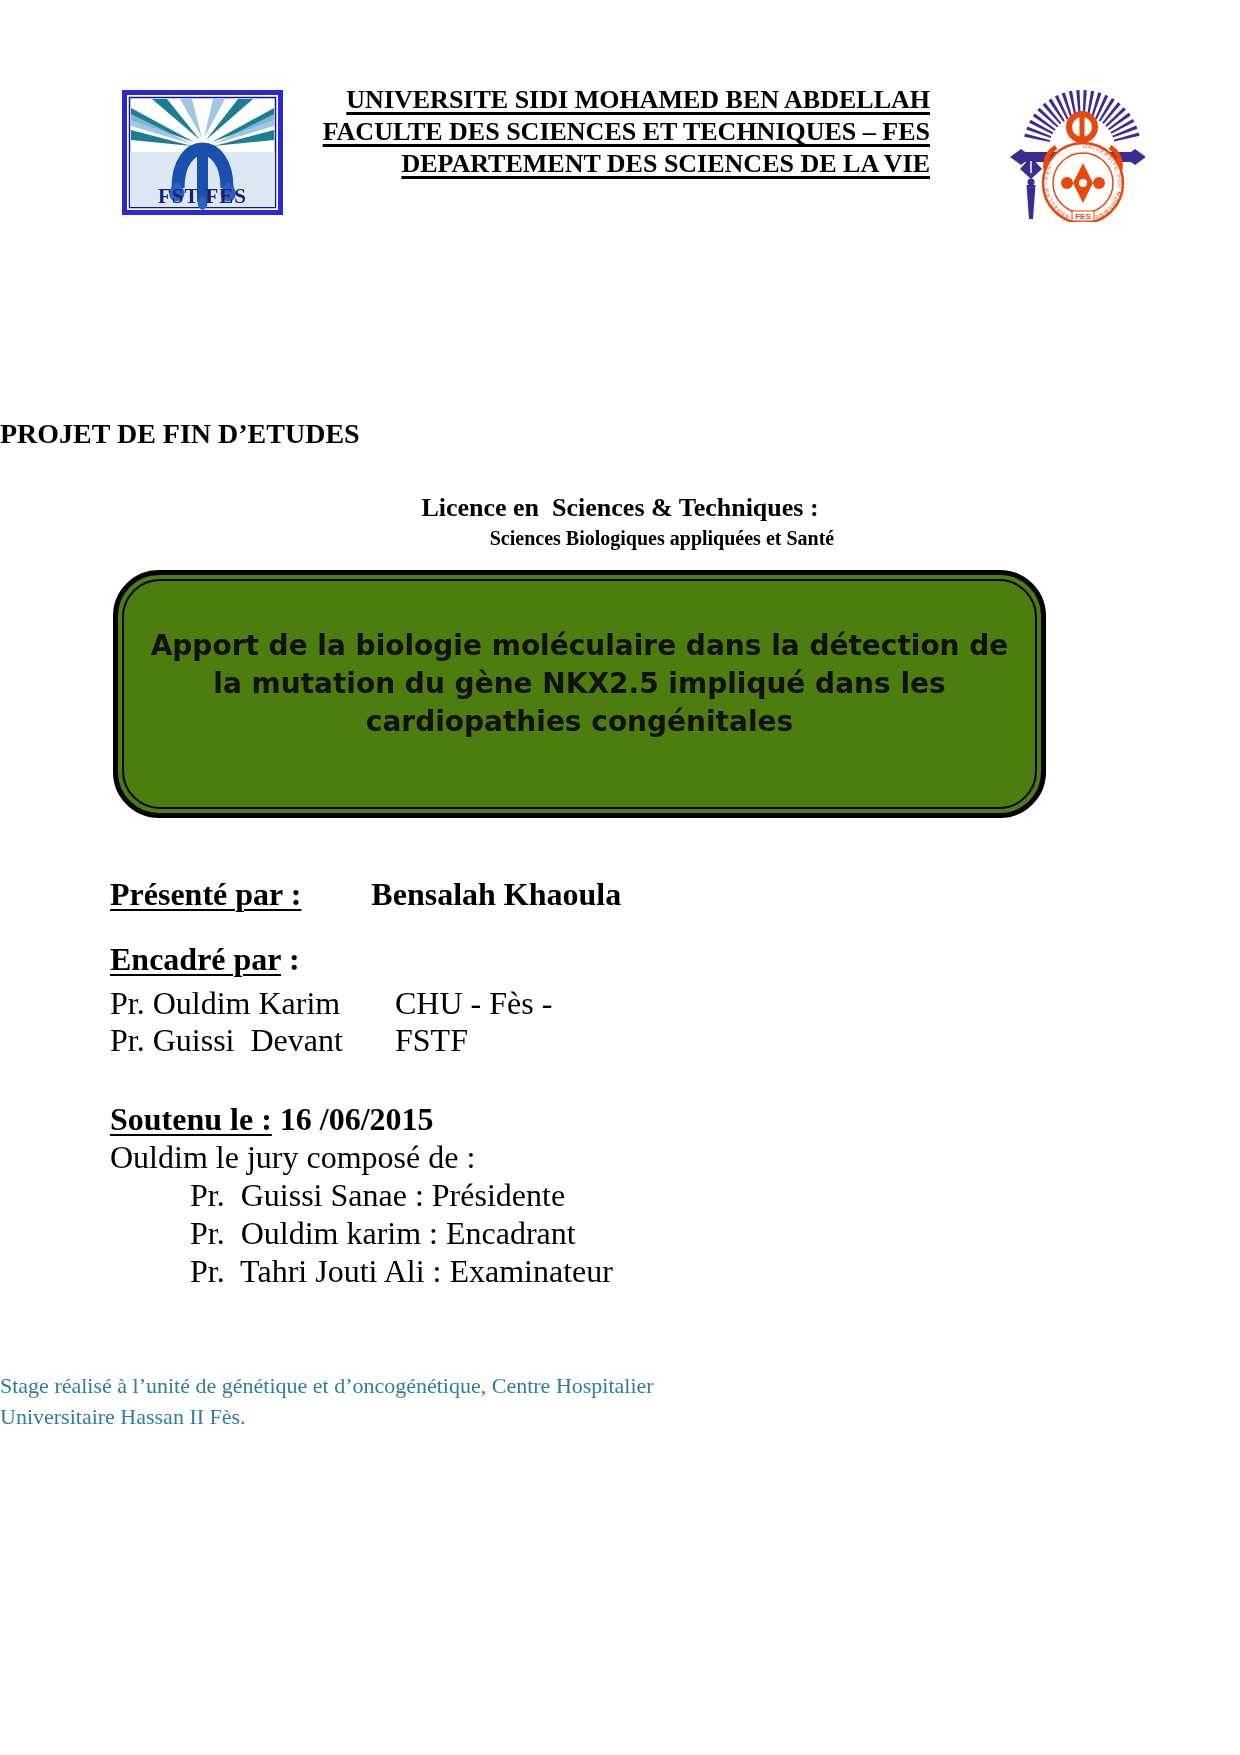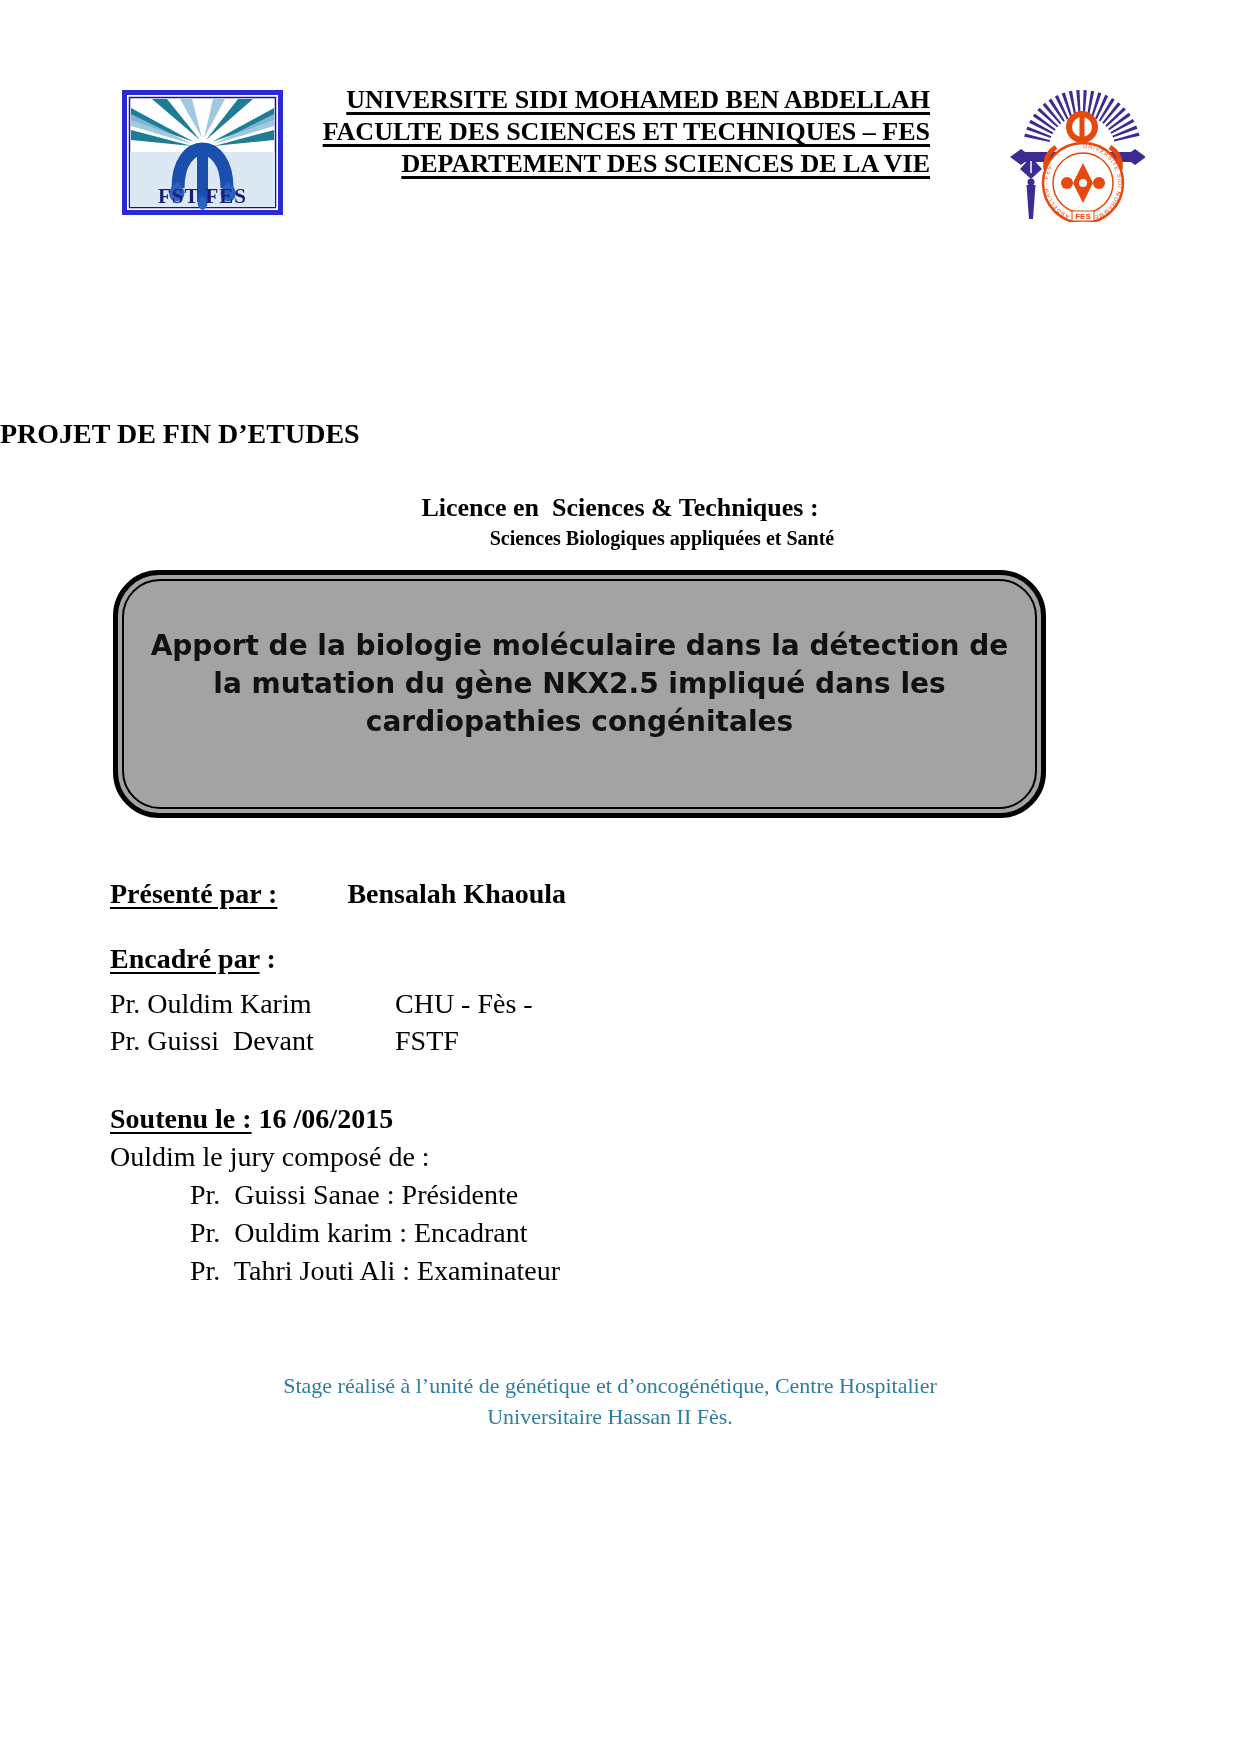--- a/index.html
+++ b/index.html
@@ -16,40 +16,40 @@
   .header-text{left:240px;top:84px;width:690px;text-align:right;
     font-weight:bold;font-size:26px;line-height:32px;}
   .header-text .hl{text-decoration:underline;text-decoration-thickness:2.5px;text-underline-offset:4px;}
   
   .projet{left:0;top:419px;width:1240px;text-align:left;font-weight:bold;font-size:28px;line-height:30px;}
   .licence{left:0;top:493px;width:1240px;text-align:center;font-weight:bold;font-size:26px;line-height:30px;}
   .specialty{left:0;top:526px;width:1240px;text-align:center;font-weight:bold;font-size:20px;line-height:24px;margin-left:42px;}
   
   .title-box{
     left:113px;top:570px;width:933px;height:248px;box-sizing:border-box;
-    border:5px solid #000;border-radius:46px;background:#a3a3a3;
+    border:5px solid #000;border-radius:46px;background:#4d7c0f;
   }
   .title-box::before{
     content:"";position:absolute;inset:4px;border:2px solid #000;border-radius:38px;pointer-events:none;
   }
   .title-text{
     position:absolute;left:0;top:52px;width:100%;text-align:center;
     font-family:"DejaVu Sans",sans-serif;font-weight:bold;font-size:28px;line-height:38px;color:#111;
   }
   
-  .body-line{font-size:28px;line-height:36px;}
+  .body-line{font-size:32px;line-height:36px;}
   .bold{font-weight:bold;}
   .presented{left:110px;top:876px;}
   .presented .name{margin-left:70px;}
   .encadre{left:110px;top:941px;}
   .supervisors{left:110px;top:985px;line-height:37px;}
   .sup-name{display:inline-block;width:285px;}
   .soutenu-block{left:110px;top:1100px;line-height:38px;}
   .jury-item{padding-left:80px;}
-  .note{left:0;top:1370px;width:1220px;text-align:center;color:#2E7E9E;font-size:22px;line-height:31px;}
+  .note{left:0;top:1370px;width:1220px;text-align:left;color:#2E7E9E;font-size:22px;line-height:31px;}
   .annee{left:630px;top:1465px;font-size:29px;}
 </style>
 </head>
 <body>
 
 <div class="page">
 
   <svg class="abs logo-left" viewBox="0 0 161 125">
     <rect x="2.5" y="2.5" width="156" height="120" fill="#ffffff" stroke="#2B2BD6" stroke-width="5"></rect>
     <rect x="7.5" y="7.5" width="146" height="110" fill="none" stroke="#14148C" stroke-width="1.5"></rect>

